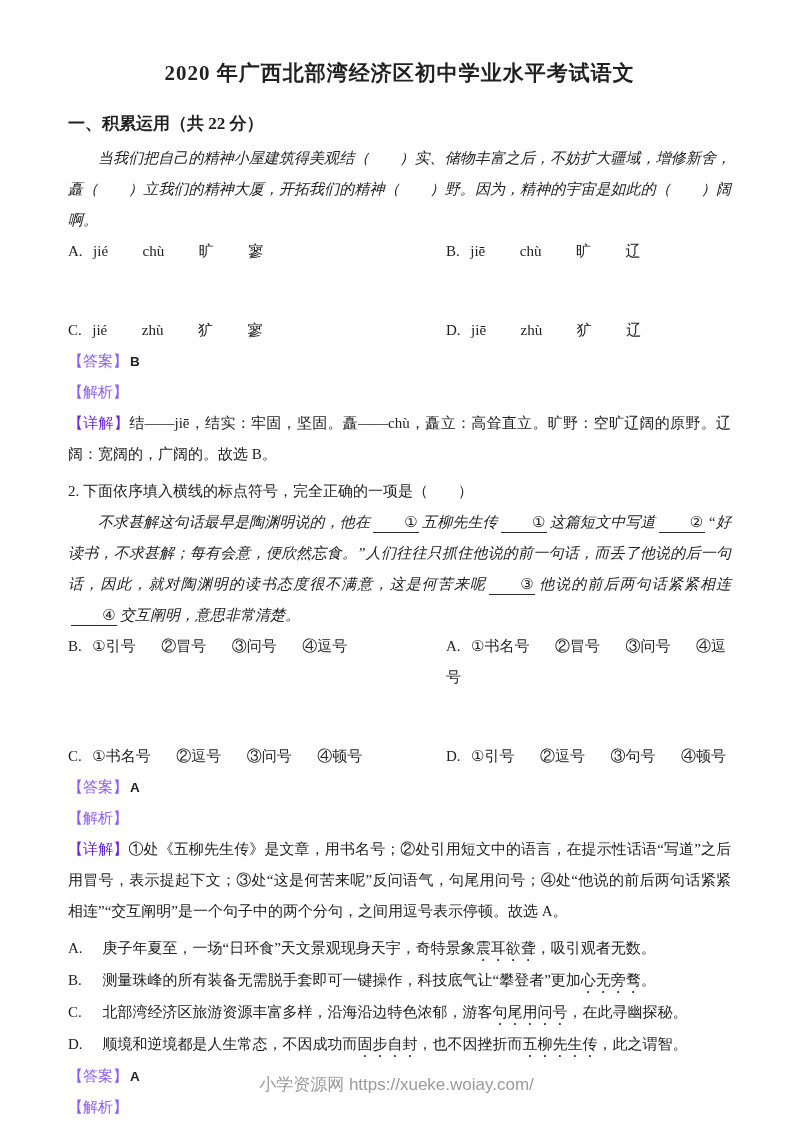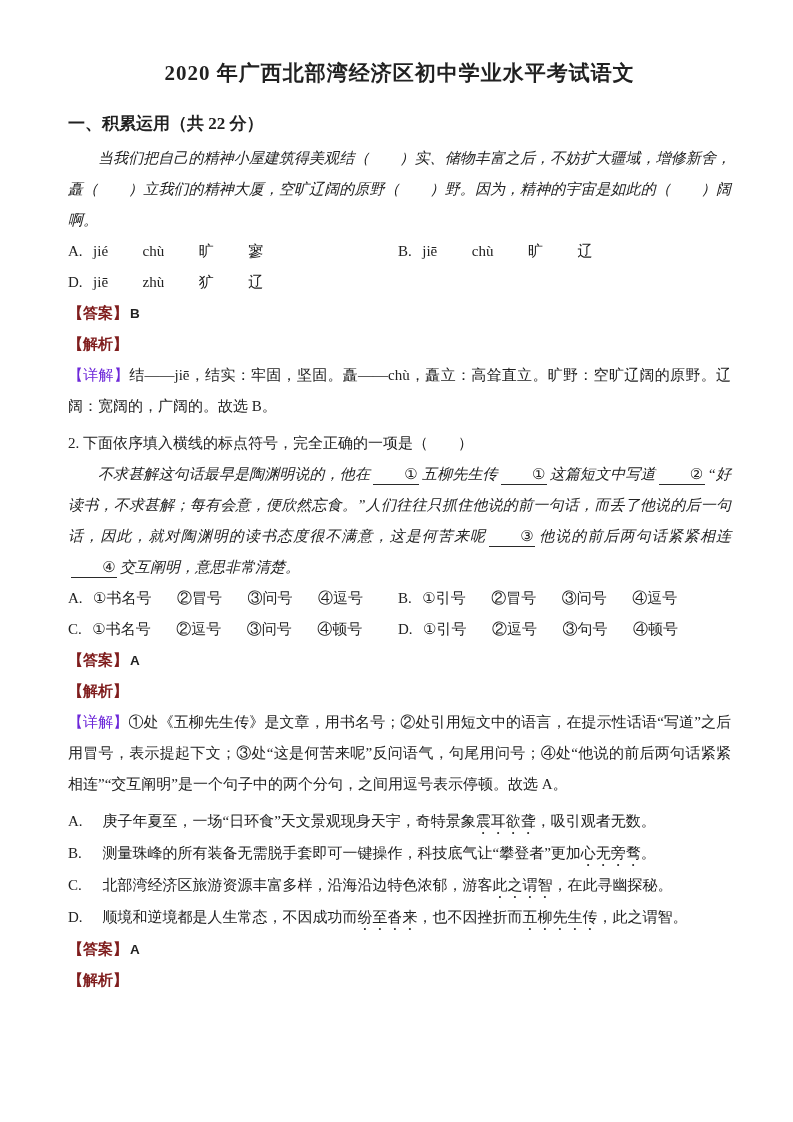--- a/index.html
+++ b/index.html
@@ -25,25 +25,26 @@
   }
   .question { margin-top:6px; }
   .passage {
     font-style:italic;
     text-indent:2em;
     text-align:justify;
   }
   .options-grid {
     display:grid;
     grid-template-columns:330px 1fr;
+    gap:48px;
   }
   .opt-key { margin-right:0.7em; }
   .q1 .opt-part + .opt-part { margin-left:2.3em; }
   .q2 .opt-part + .opt-part { margin-left:1.7em; }
-  .blue { color:#7f1d1d;font-weight:bold; }
+  .blue { color:#8b5cf6; }
   .detail-label { color:#6d28d9; }
   .detail { text-align:justify; }
   .ans-letter {
     font-family:"Liberation Sans","DejaVu Sans",sans-serif;
     font-size:13.5px; font-weight:600; margin-left:2px;
   }
   .blank {
     display:inline-block;
     min-width:46px;
     text-align:center;
@@ -72,60 +73,62 @@
 </head>
 <body>
 
 <div class="page">
 
   <div class="title">2020 年广西北部湾经济区初中学业水平考试语文</div>
 
   <div class="section-heading">一、积累运用（共 22 分）</div>
 
   <section class="question q1">
-    <div class="passage">当我们把自己的精神小屋建筑得美观结（　　）实、储物丰富之后，不妨扩大疆域，增修新舍，矗（　　）立我们的精神大厦，空旷辽阔的原野（　　）野。因为，精神的宇宙是如此的（　　）阔啊。</div>
+    <div class="passage">当我们把自己的精神小屋建筑得美观结（　　）实、储物丰富之后，不妨扩大疆域，增修新舍，矗（　　）立我们的精神大厦，开拓我们的精神（　　）野。因为，精神的宇宙是如此的（　　）阔啊。</div>
     <div class="options-grid">
       <div class="opt-row"><span class="opt-key">A.</span><span class="opt-parts"><span class="opt-part">jié</span><span class="opt-part">chù</span><span class="opt-part">旷</span><span class="opt-part">寥</span></span></div>
       <div class="opt-row"><span class="opt-key">B.</span><span class="opt-parts"><span class="opt-part">jiē</span><span class="opt-part">chù</span><span class="opt-part">旷</span><span class="opt-part">辽</span></span></div>
+      <div class="opt-row"><span class="opt-key">C.</span><span class="opt-parts"><span class="opt-part">jié</span><span class="opt-part">zhù</span><span class="opt-part">犷</span><span class="opt-part">寥</span></span></div>
       <div class="opt-row"><span class="opt-key">D.</span><span class="opt-parts"><span class="opt-part">jiē</span><span class="opt-part">zhù</span><span class="opt-part">犷</span><span class="opt-part">辽</span></span></div>
     </div>
     <div class="line"><span class="blue">【答案】</span><span class="ans-letter">B</span></div>
     <div class="line"><span class="blue">【解析】</span></div>
     <div class="detail"><span class="detail-label">【详解】</span><span>结——jiē，结实：牢固，坚固。矗——chù，矗立：高耸直立。旷野：空旷辽阔的原野。辽阔：宽阔的，广阔的。故选 B。</span></div>
   </section>
 
   <section class="question q2">
     <div class="stem">2. 下面依序填入横线的标点符号，完全正确的一项是（　　）</div>
     <div class="passage">不求甚解这句话最早是陶渊明说的，他在<span class="blank">①</span>五柳先生传<span class="blank">①</span>这篇短文中写道<span class="blank">②</span>“好读书，不求甚解；每有会意，便欣然忘食。”人们往往只抓住他说的前一句话，而丢了他说的后一句话，因此，就对陶渊明的读书态度很不满意，这是何苦来呢<span class="blank">③</span>他说的前后两句话紧紧相连<span class="blank">④</span>交互阐明，意思非常清楚。</div>
     <div class="options-grid">
+      <div class="opt-row"><span class="opt-key">B.</span><span class="opt-parts"><span class="opt-part">①引号</span><span class="opt-part">②冒号</span><span class="opt-part">③问号</span><span class="opt-part">④逗号</span></span></div>
       <div class="opt-row"><span class="opt-key">A.</span><span class="opt-parts"><span class="opt-part">①书名号</span><span class="opt-part">②冒号</span><span class="opt-part">③问号</span><span class="opt-part">④逗号</span></span></div>
-      <div class="opt-row"><span class="opt-key">B.</span><span class="opt-parts"><span class="opt-part">①引号</span><span class="opt-part">②冒号</span><span class="opt-part">③问号</span><span class="opt-part">④逗号</span></span></div>
       <div class="opt-row"><span class="opt-key">C.</span><span class="opt-parts"><span class="opt-part">①书名号</span><span class="opt-part">②逗号</span><span class="opt-part">③问号</span><span class="opt-part">④顿号</span></span></div>
       <div class="opt-row"><span class="opt-key">D.</span><span class="opt-parts"><span class="opt-part">①引号</span><span class="opt-part">②逗号</span><span class="opt-part">③句号</span><span class="opt-part">④顿号</span></span></div>
     </div>
     <div class="line"><span class="blue">【答案】</span><span class="ans-letter">A</span></div>
     <div class="line"><span class="blue">【解析】</span></div>
     <div class="detail"><span class="detail-label">【详解】</span><span>①处《五柳先生传》是文章，用书名号；②处引用短文中的语言，在提示性话语“写道”之后用冒号，表示提起下文；③处“这是何苦来呢”反问语气，句尾用问号；④处“他说的前后两句话紧紧相连”“交互阐明”是一个句子中的两个分句，之间用逗号表示停顿。故选 A。</span></div>
   </section>
 
   <section class="question q3">
     <div class="q3-option">
         <span class="q3-key">A.</span>
         <span class="q3-text">庚子年夏至，一场“日环食”天文景观现身天宇，奇特景象<span class="em-dot">震耳欲聋</span>，吸引观者无数。</span>
       </div>
     <div class="q3-option">
         <span class="q3-key">B.</span>
         <span class="q3-text">测量珠峰的所有装备无需脱手套即可一键操作，科技底气让“攀登者”更加<span class="em-dot">心无旁骛</span>。</span>
       </div>
     <div class="q3-option">
         <span class="q3-key">C.</span>
-        <span class="q3-text">北部湾经济区旅游资源丰富多样，沿海沿边特色浓郁，游客<span class="em-dot">此之谓智</span>，在此寻幽探秘。</span>
+        <span class="q3-text">北部湾经济区旅游资源丰富多样，沿海沿边特色浓郁，游客<span class="em-dot">句尾用问号</span>，在此寻幽探秘。</span>
       </div>
     <div class="q3-option">
         <span class="q3-key">D.</span>
-        <span class="q3-text">顺境和逆境都是人生常态，不因成功而<span class="em-dot">纷至沓来</span>，也不因挫折而<span class="em-dot">五柳先生传</span>，此之谓智。</span>
+        <span class="q3-text">顺境和逆境都是人生常态，不因成功而<span class="em-dot">固步自封</span>，也不因挫折而<span class="em-dot">五柳先生传</span>，此之谓智。</span>
       </div>
     <div class="line"><span class="blue">【答案】</span><span class="ans-letter">A</span></div>
     <div class="line"><span class="blue">【解析】</span></div>
   </section>
 
+  <div class="footer">小学资源网 https://xueke.woiay.com/</div>
 
 </div>
 
 </body></html>

